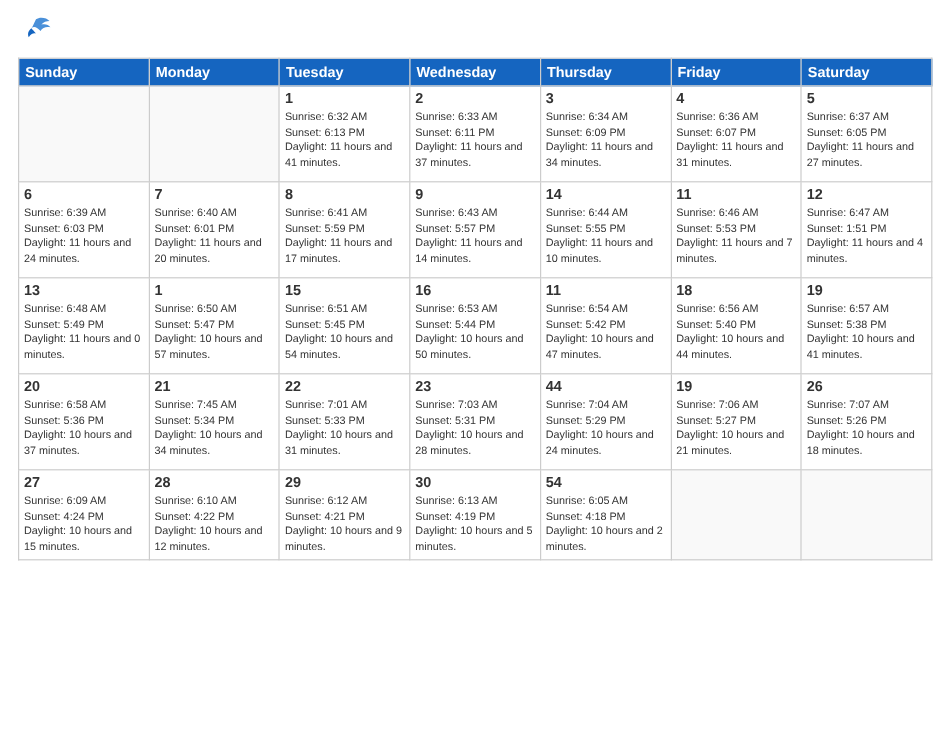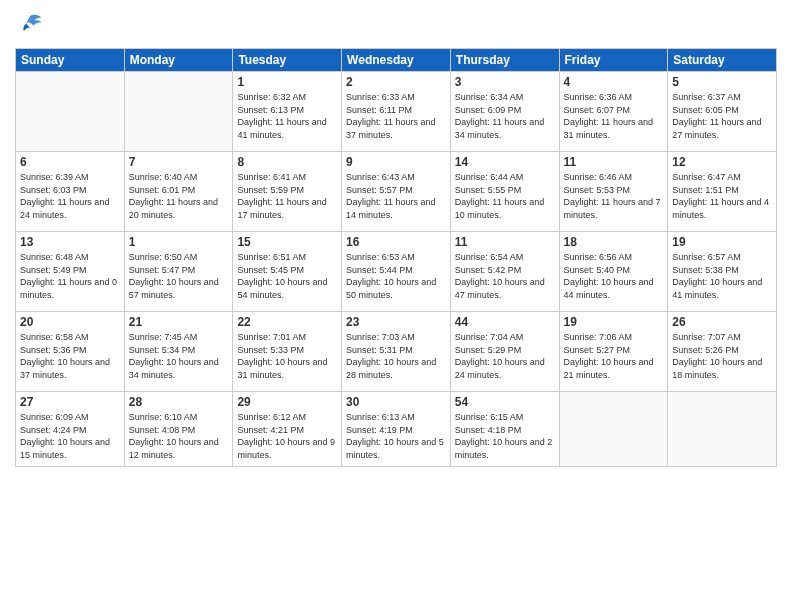--- a/index.html
+++ b/index.html
@@ -291,38 +291,38 @@
         <tr class="last-row">
           <td>
             <div class="cell-day">27</div>
             <div class="cell-info">Sunrise: 6:09 AM
 Sunset: 4:24 PM
 Daylight: 10 hours and 15 minutes.</div>
           </td>
           <td>
             <div class="cell-day">28</div>
             <div class="cell-info">Sunrise: 6:10 AM
-Sunset: 4:08 PM
+Sunset: 4:22 PM
 Daylight: 10 hours and 12 minutes.</div>
           </td>
           <td>
             <div class="cell-day">29</div>
             <div class="cell-info">Sunrise: 6:12 AM
 Sunset: 4:21 PM
 Daylight: 10 hours and 9 minutes.</div>
           </td>
           <td>
             <div class="cell-day">30</div>
             <div class="cell-info">Sunrise: 6:13 AM
 Sunset: 4:19 PM
 Daylight: 10 hours and 5 minutes.</div>
           </td>
           <td>
             <div class="cell-day">54</div>
-            <div class="cell-info">Sunrise: 6:15 AM
+            <div class="cell-info">Sunrise: 6:05 AM
 Sunset: 4:18 PM
 Daylight: 10 hours and 2 minutes.</div>
           </td>
           <td class="empty-cell"></td>
           <td class="empty-cell"></td>
         </tr>
       </tbody>
   </table>
 </div>
 

